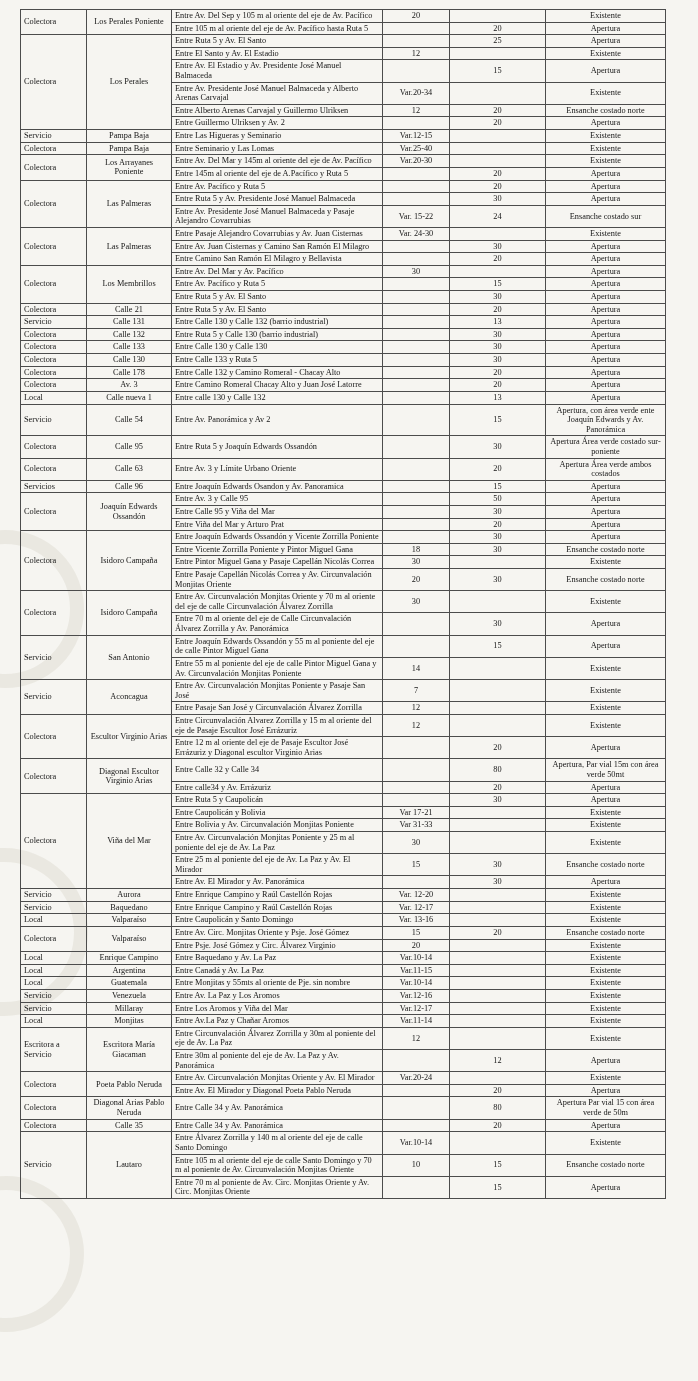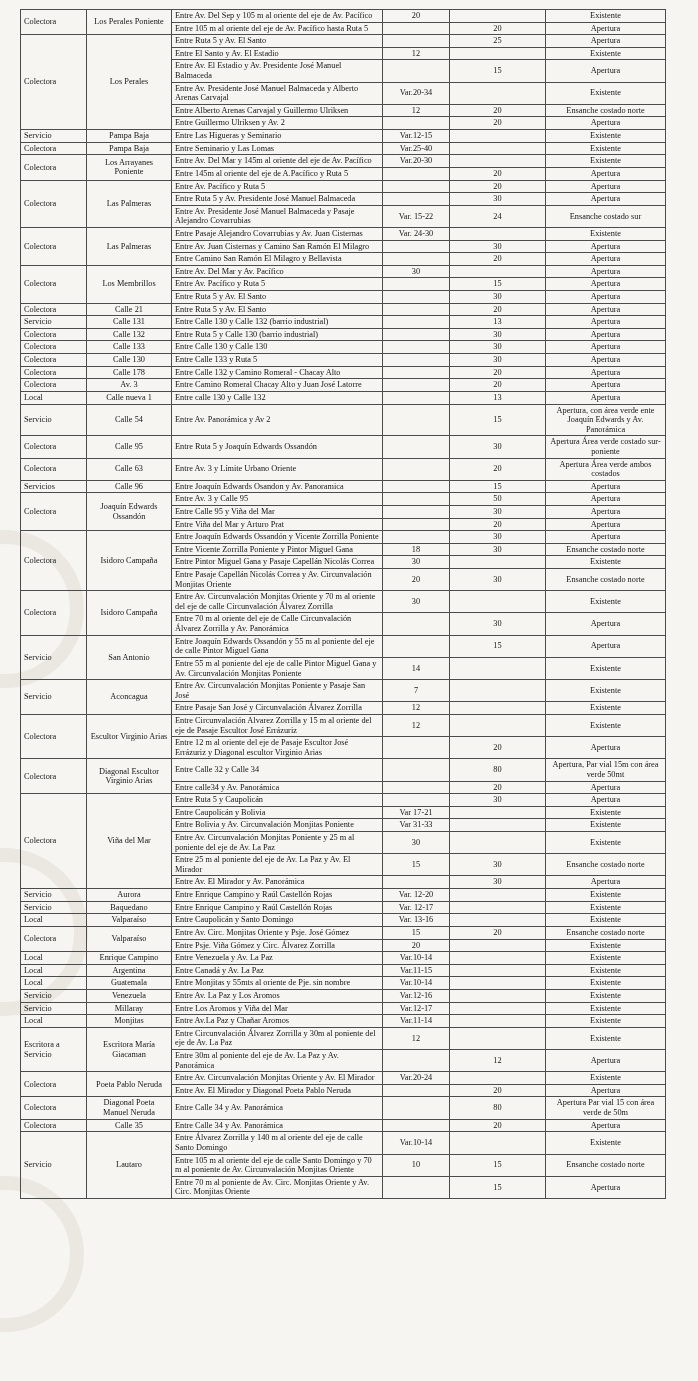--- a/index.html
+++ b/index.html
@@ -395,21 +395,21 @@
       </tr>
       <tr>
         <td class="cat" rowspan="2">Colectora</td>
         <td class="name" rowspan="2">Diagonal Escultor Virginio Arias</td>
         <td class="seg">Entre Calle 32 y Calle 34</td>
         <td class="num"></td>
         <td class="num">80</td>
         <td class="status">Apertura, Par vial 15m con área verde 50mt</td>
       </tr>
       <tr>
-        <td class="seg">Entre calle34 y Av. Panorámica</td>
+        <td class="seg">Entre calle34 y Av. Errázuriz</td>
         <td class="num"></td>
         <td class="num">20</td>
         <td class="status">Apertura</td>
       </tr>
       <tr>
         <td class="cat" rowspan="6">Colectora</td>
         <td class="name" rowspan="6">Viña del Mar</td>
         <td class="seg">Entre Ruta 5 y Caupolicán</td>
         <td class="num"></td>
         <td class="num">30</td>
@@ -471,29 +471,29 @@
       </tr>
       <tr>
         <td class="cat" rowspan="2">Colectora</td>
         <td class="name" rowspan="2">Valparaíso</td>
         <td class="seg">Entre Av. Circ. Monjitas Oriente y Psje. José Gómez</td>
         <td class="num">15</td>
         <td class="num">20</td>
         <td class="status">Ensanche costado norte</td>
       </tr>
       <tr>
-        <td class="seg">Entre Psje. Viña Gómez y Circ. Álvarez Zorrilla</td>
+        <td class="seg">Entre Psje. José Gómez y Circ. Álvarez Virginio</td>
         <td class="num">20</td>
         <td class="num"></td>
         <td class="status">Existente</td>
       </tr>
       <tr>
         <td class="cat">Local</td>
         <td class="name">Enrique Campino</td>
-        <td class="seg">Entre Venezuela y Av. La Paz</td>
+        <td class="seg">Entre Baquedano y Av. La Paz</td>
         <td class="num">Var.10-14</td>
         <td class="num"></td>
         <td class="status">Existente</td>
       </tr>
       <tr>
         <td class="cat">Local</td>
         <td class="name">Argentina</td>
         <td class="seg">Entre Canadá y Av. La Paz</td>
         <td class="num">Var.11-15</td>
         <td class="num"></td>
@@ -554,21 +554,21 @@
         <td class="status">Existente</td>
       </tr>
       <tr>
         <td class="seg">Entre Av. El Mirador y Diagonal Poeta Pablo Neruda</td>
         <td class="num"></td>
         <td class="num">20</td>
         <td class="status">Apertura</td>
       </tr>
       <tr>
         <td class="cat">Colectora</td>
-        <td class="name">Diagonal Poeta Manuel Neruda</td>
+        <td class="name">Diagonal Arias Pablo Neruda</td>
         <td class="seg">Entre Calle 34 y Av. Panorámica</td>
         <td class="num"></td>
         <td class="num">80</td>
         <td class="status">Apertura Par vial 15 con área verde de 50m</td>
       </tr>
       <tr>
         <td class="cat">Colectora</td>
         <td class="name">Calle 35</td>
         <td class="seg">Entre Calle 34 y Av. Panorámica</td>
         <td class="num"></td>

